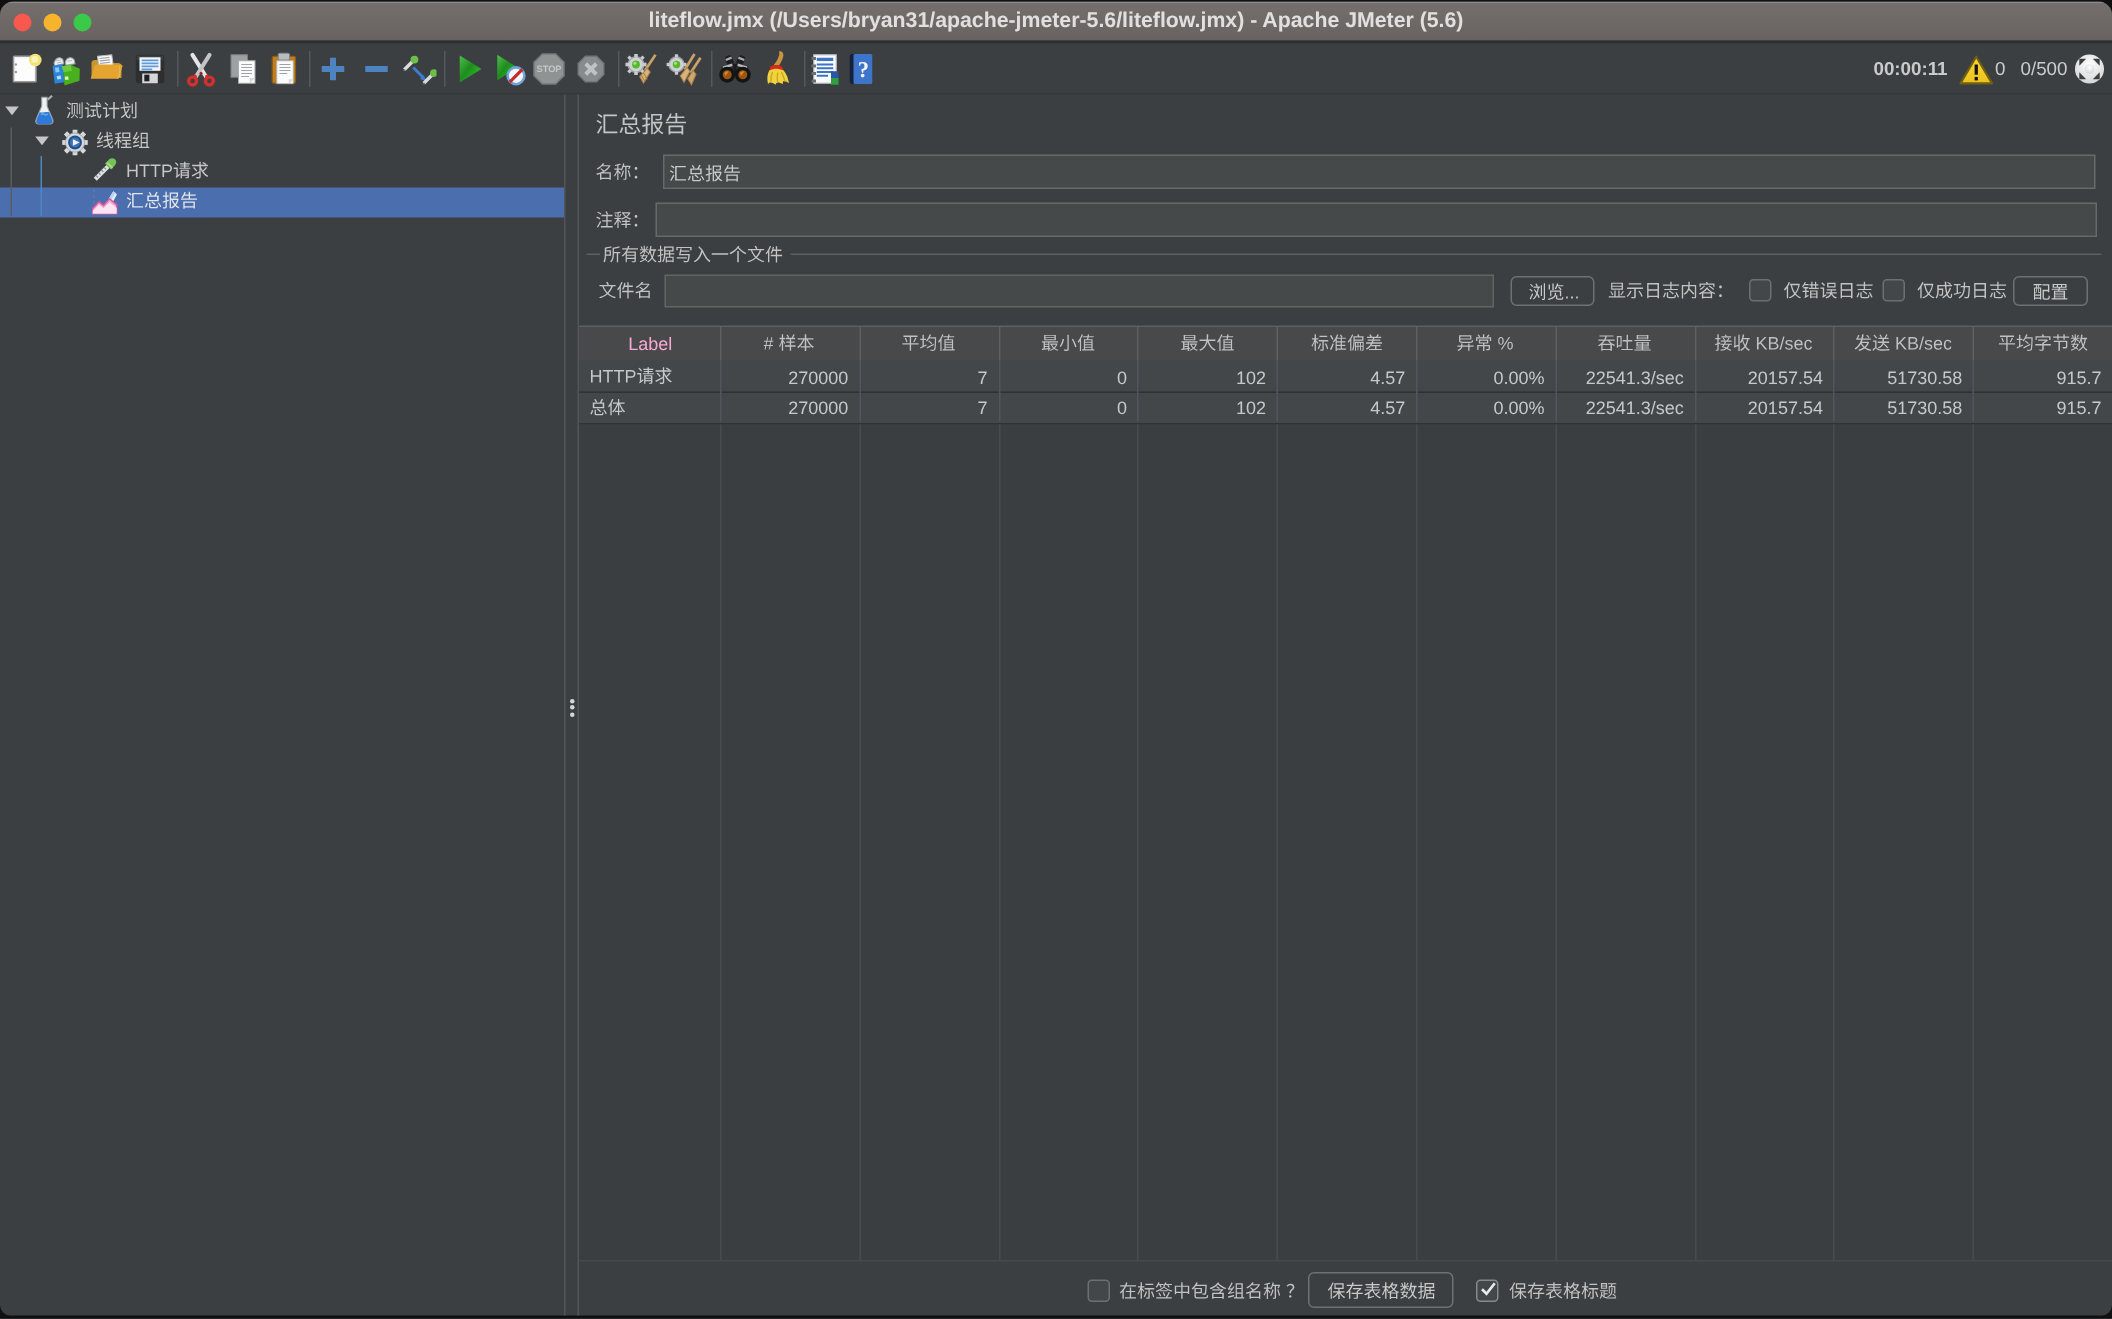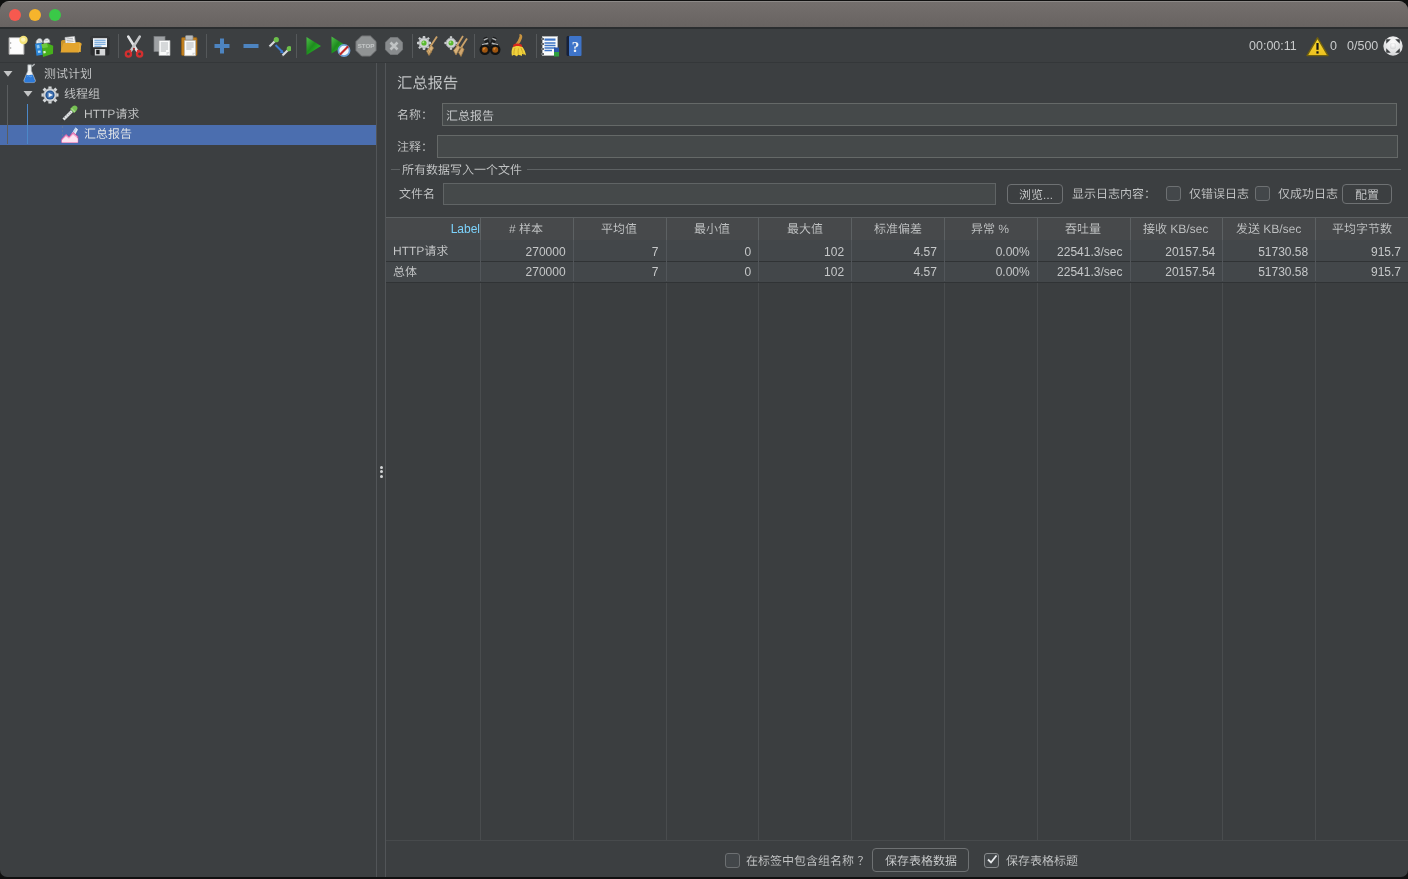--- a/index.html
+++ b/index.html
@@ -3,20 +3,21 @@
 *{margin:0;padding:0;box-sizing:border-box}
 body{width:1408px;height:879px;background:#101010;font-family:"Liberation Sans",sans-serif;overflow:hidden}
 #win{position:absolute;left:0;top:1px;width:1408px;height:876px;border-radius:9px 9px 7px 7px;overflow:hidden;background:#3c3f41}
 .abs{position:absolute}
 </style></head><body>
 <div id="win">
 <div class="abs" style="left:0;top:0;width:1408px;height:26px;background:linear-gradient(#746f6d,#686361);border-top:1px solid #8d8a88"></div>
 <div class="abs" style="left:9px;top:8px;width:12px;height:12px;border-radius:6px;background:#f7594f"></div>
 <div class="abs" style="left:29px;top:8px;width:12px;height:12px;border-radius:6px;background:#f6b42c"></div>
 <div class="abs" style="left:49px;top:8px;width:12px;height:12px;border-radius:6px;background:#3ac948"></div>
+<div class="abs" style="left:0;top:0;width:1408px;height:26px;line-height:27px;text-align:center;color:#e2e0df;font-size:14.2px;font-weight:bold;letter-spacing:0">liteflow.jmx (/Users/bryan31/apache-jmeter-5.6/liteflow.jmx) - Apache JMeter (5.6)</div>
 <div class="abs" style="left:0;top:26px;width:1408px;height:2px;background:#2b2e30"></div>
 <div class="abs" style="left:0;top:28px;width:1408px;height:34px;background:#3c3f41;border-bottom:1px solid #343739"></div>
 <div class="abs" style="left:118px;top:33px;width:1px;height:24px;background:#55585a"></div>
 <div class="abs" style="left:206px;top:33px;width:1px;height:24px;background:#55585a"></div>
 <div class="abs" style="left:296px;top:33px;width:1px;height:24px;background:#55585a"></div>
 <div class="abs" style="left:412px;top:33px;width:1px;height:24px;background:#55585a"></div>
 <div class="abs" style="left:474px;top:33px;width:1px;height:24px;background:#55585a"></div>
 <div class="abs" style="left:536px;top:33px;width:1px;height:24px;background:#55585a"></div>
 <svg class="abs" style="left:6px;top:33px" width="24" height="24" viewBox="0 0 24 24">
       <rect x="3" y="3.5" width="15" height="17" rx="0.5" fill="#f4f4f4" stroke="#9b9b9b" stroke-width="1"></rect>
@@ -184,21 +185,21 @@
 <rect x="3" y="14" width="3" height="2" fill="#6a6e71"></rect>
       <rect x="3" y="19" width="3" height="2" fill="#6a6e71"></rect>
 <rect x="16" y="13.5" width="5" height="4.5" fill="#2a56a8"></rect>
       <rect x="16" y="18" width="5" height="4.5" fill="#2f9e3f"></rect>
     </svg>
 <svg class="abs" style="left:562px;top:33px" width="24" height="24" viewBox="0 0 24 24">
       <path d="M4.5 3.5 C4.5 2.7 5.2 2 6 2 L8.5 2 L8.5 22 L6 22 C5.2 22 4.5 21.3 4.5 20.5 Z" fill="#16213a"></path>
 <rect x="7" y="2" width="12.5" height="20" rx="1" fill="#3e74c9"></rect>
 <text x="13.5" y="17.5" font-family="Liberation Serif,serif" font-size="15" font-weight="bold" fill="#f2f4f6" text-anchor="middle">?</text>
     </svg>
-<div class="abs" style="left:1249px;top:38px;width:160px;height:15px;font-size:12.5px;color:#c9cbcc;">00:00:11</div>
+<div class="abs" style="left:1249px;top:38px;width:160px;height:15px;font-size:12.5px;color:#c9cbcc;font-weight:bold;">00:00:11</div>
 <svg class="abs" style="left:1306px;top:35px" width="23" height="21" viewBox="0 0 23 21">
 <defs>
         <linearGradient id="wt" x1="0" y1="0" x2="0" y2="1">
           <stop offset="0" stop-color="#f8d832"></stop>
           <stop offset="1" stop-color="#ecc11f"></stop>
         </linearGradient>
       </defs>
 <path d="M11.5 1.8 L22 19.6 L1 19.6 Z" fill="url(#wt)" stroke="#70600f" stroke-width="1.4" stroke-linejoin="round"></path>
 <rect x="10.4" y="7" width="2.2" height="6.8" fill="#141414"></rect>
       <rect x="10.4" y="15.3" width="2.2" height="2.3" fill="#141414"></rect>
@@ -330,21 +331,21 @@
 <div class="abs" style="left:479.8px;top:217px;width:1px;height:22px;background:#5d6163"></div>
 <div class="abs" style="left:572.6px;top:217px;width:1px;height:22px;background:#5d6163"></div>
 <div class="abs" style="left:665.5px;top:217px;width:1px;height:22px;background:#5d6163"></div>
 <div class="abs" style="left:758.3px;top:217px;width:1px;height:22px;background:#5d6163"></div>
 <div class="abs" style="left:851.1px;top:217px;width:1px;height:22px;background:#5d6163"></div>
 <div class="abs" style="left:943.9px;top:217px;width:1px;height:22px;background:#5d6163"></div>
 <div class="abs" style="left:1036.7px;top:217px;width:1px;height:22px;background:#5d6163"></div>
 <div class="abs" style="left:1129.5px;top:217px;width:1px;height:22px;background:#5d6163"></div>
 <div class="abs" style="left:1222.4px;top:217px;width:1px;height:22px;background:#5d6163"></div>
 <div class="abs" style="left:1315.2px;top:217px;width:1px;height:22px;background:#5d6163"></div>
-<div class="abs" style="left:387px;top:221px;width:93px;text-align:right;font-size:12px;color:#7dd3fc">Label</div>
+<div class="abs" style="left:387px;top:221px;width:93px;text-align:center;font-size:12px;color:#f9a8d4">Label</div>
 <svg style="position:absolute;left:509.2px;top:220.3px" width="34" height="17" viewBox="0 -12 34 17">
       <path fill="#bfc1c2" d="M5.2 -5.2 4.8 -3.0H6.3V-2.4H4.7L4.1 0.0H3.5L4.0 -2.4H1.9L1.4 0.0H0.7L1.2 -2.4H0.1V-3.0H1.4L1.8 -5.2H0.4V-5.8H2.0L2.5 -8.2H3.1L2.6 -5.8H4.7L5.2 -8.2H5.9L5.4 -5.8H6.6V-5.2ZM2.5 -5.2 2.0 -3.0H4.1L4.6 -5.2Z M15.3 -9.7C15.7 -9.1 16.1 -8.3 16.3 -7.8L17.1 -8.1C17.0 -8.7 16.5 -9.4 16.1 -10.0ZM19.9 -10.1C19.6 -9.4 19.2 -8.4 18.7 -7.8H14.8V-6.9H17.5V-5.3H15.2V-4.5H17.5V-2.8H14.3V-1.9H17.5V0.9H18.4V-1.9H21.4V-2.8H18.4V-4.5H20.7V-5.3H18.4V-6.9H21.1V-7.8H19.7C20.1 -8.4 20.4 -9.1 20.8 -9.8ZM12.2 -10.1V-7.8H10.7V-6.9H12.2C11.9 -5.3 11.1 -3.4 10.4 -2.4C10.5 -2.1 10.8 -1.8 10.9 -1.5C11.4 -2.2 11.8 -3.4 12.2 -4.6V0.9H13.1V-5.3C13.4 -4.7 13.8 -4.0 13.9 -3.6L14.5 -4.3C14.3 -4.6 13.4 -6.0 13.1 -6.4V-6.9H14.3V-7.8H13.1V-10.1Z M27.5 -10.1V-7.5H22.8V-6.6H26.4C25.5 -4.6 24.0 -2.7 22.5 -1.7C22.7 -1.5 23.0 -1.2 23.1 -0.9C24.9 -2.1 26.4 -4.3 27.3 -6.6H27.5V-2.2H24.7V-1.3H27.5V1.0H28.5V-1.3H31.3V-2.2H28.5V-6.6H28.6C29.6 -4.3 31.1 -2.1 32.9 -1.0C33.0 -1.2 33.4 -1.6 33.6 -1.8C31.9 -2.7 30.4 -4.6 29.5 -6.6H33.3V-7.5H28.5V-10.1Z"></path>
     </svg>
 <svg style="position:absolute;left:601.0px;top:220.3px" width="36" height="17" viewBox="0 -12 36 17">
       <path fill="#bfc1c2" d="M2.1 -7.6C2.6 -6.7 3.0 -5.5 3.2 -4.8L4.0 -5.1C3.9 -5.8 3.4 -6.9 2.9 -7.8ZM9.1 -7.9C8.8 -7.0 8.2 -5.8 7.8 -5.0L8.5 -4.8C9.0 -5.5 9.6 -6.6 10.0 -7.6ZM0.6 -4.2V-3.3H5.5V0.9H6.4V-3.3H11.4V-4.2H6.4V-8.4H10.7V-9.3H1.3V-8.4H5.5V-4.2Z M17.8 -5.5C18.6 -4.9 19.5 -4.1 20.0 -3.6L20.6 -4.2C20.1 -4.6 19.1 -5.4 18.4 -6.0ZM16.8 -1.4 17.2 -0.6C18.5 -1.3 20.1 -2.2 21.6 -3.0L21.4 -3.8C19.8 -2.9 18.0 -2.0 16.8 -1.4ZM18.8 -10.1C18.3 -8.5 17.3 -7.0 16.3 -6.0C16.5 -5.8 16.8 -5.5 16.9 -5.3C17.4 -5.8 18.0 -6.5 18.4 -7.3H22.3C22.2 -2.4 22.0 -0.5 21.6 -0.0C21.5 0.1 21.3 0.1 21.1 0.1C20.8 0.1 20.0 0.1 19.1 0.1C19.3 0.3 19.4 0.7 19.4 0.9C20.2 1.0 20.9 1.0 21.4 0.9C21.8 0.9 22.1 0.8 22.4 0.4C22.8 -0.1 23.0 -2.1 23.1 -7.7C23.1 -7.8 23.1 -8.2 23.1 -8.2H18.9C19.2 -8.7 19.5 -9.3 19.7 -9.8ZM12.4 -1.5 12.8 -0.6C13.9 -1.1 15.4 -1.9 16.8 -2.6L16.6 -3.4L14.9 -2.6V-6.3H16.3V-7.2H14.9V-9.9H14.0V-7.2H12.5V-6.3H14.0V-2.2C13.4 -1.9 12.9 -1.7 12.4 -1.5Z M31.2 -10.1C31.2 -9.7 31.1 -9.3 31.0 -8.9H27.9V-8.1H30.9C30.8 -7.6 30.7 -7.3 30.7 -6.9H28.6V-0.2H27.4V0.6H35.5V-0.2H34.4V-6.9H31.5C31.6 -7.3 31.7 -7.6 31.8 -8.1H35.1V-8.9H31.9L32.1 -10.0ZM29.4 -0.2V-1.2H33.6V-0.2ZM29.4 -4.5H33.6V-3.5H29.4ZM29.4 -5.2V-6.2H33.6V-5.2ZM29.4 -2.9H33.6V-1.8H29.4ZM27.2 -10.1C26.5 -8.2 25.5 -6.5 24.4 -5.3C24.5 -5.1 24.8 -4.6 24.9 -4.4C25.2 -4.8 25.6 -5.2 25.9 -5.7V1.0H26.7V-7.1C27.2 -7.9 27.6 -8.9 28.0 -9.8Z"></path>
     </svg>
 <svg style="position:absolute;left:693.9px;top:220.3px" width="36" height="17" viewBox="0 -12 36 17">
       <path fill="#bfc1c2" d="M3.0 -7.6H9.0V-6.8H3.0ZM3.0 -9.1H9.0V-8.2H3.0ZM2.1 -9.7V-6.1H9.9V-9.7ZM4.8 -4.7V-3.9H2.6V-4.7ZM0.6 -0.5 0.6 0.3 4.8 -0.2V1.0H5.6V-0.3L6.3 -0.4V-1.1L5.6 -1.1V-4.7H11.4V-5.5H0.6V-4.7H1.7V-0.6ZM6.1 -4.0V-3.2H6.8L6.6 -3.1C6.9 -2.3 7.4 -1.5 8.1 -0.8C7.4 -0.3 6.6 0.0 5.9 0.3C6.0 0.4 6.3 0.7 6.3 0.9C7.2 0.6 7.9 0.2 8.6 -0.3C9.3 0.2 10.1 0.7 11.0 0.9C11.1 0.7 11.4 0.4 11.6 0.2C10.7 0.0 9.9 -0.4 9.3 -0.9C10.0 -1.6 10.7 -2.6 11.0 -3.8L10.5 -4.0L10.4 -4.0ZM7.4 -3.2H10.0C9.7 -2.5 9.2 -1.9 8.7 -1.4C8.1 -1.9 7.7 -2.5 7.4 -3.2ZM4.8 -3.2V-2.4H2.6V-3.2ZM4.8 -1.7V-1.0L2.6 -0.7V-1.7Z M17.6 -9.9V-0.3C17.6 -0.0 17.5 0.0 17.2 0.0C17.0 0.0 16.1 0.1 15.2 0.0C15.4 0.3 15.6 0.7 15.6 1.0C16.7 1.0 17.5 0.9 17.9 0.8C18.4 0.6 18.5 0.4 18.5 -0.3V-9.9ZM20.5 -6.9C21.5 -5.1 22.5 -2.9 22.7 -1.5L23.7 -1.8C23.4 -3.3 22.4 -5.5 21.3 -7.2ZM14.4 -7.1C14.1 -5.5 13.5 -3.4 12.4 -2.1C12.6 -2.0 13.0 -1.8 13.2 -1.7C14.3 -3.0 15.0 -5.2 15.4 -6.9Z M31.2 -10.1C31.2 -9.7 31.1 -9.3 31.0 -8.9H27.9V-8.1H30.9C30.8 -7.6 30.7 -7.3 30.7 -6.9H28.6V-0.2H27.4V0.6H35.5V-0.2H34.4V-6.9H31.5C31.6 -7.3 31.7 -7.6 31.8 -8.1H35.1V-8.9H31.9L32.1 -10.0ZM29.4 -0.2V-1.2H33.6V-0.2ZM29.4 -4.5H33.6V-3.5H29.4ZM29.4 -5.2V-6.2H33.6V-5.2ZM29.4 -2.9H33.6V-1.8H29.4ZM27.2 -10.1C26.5 -8.2 25.5 -6.5 24.4 -5.3C24.5 -5.1 24.8 -4.6 24.9 -4.4C25.2 -4.8 25.6 -5.2 25.9 -5.7V1.0H26.7V-7.1C27.2 -7.9 27.6 -8.9 28.0 -9.8Z"></path>
     </svg>
 <svg style="position:absolute;left:786.7px;top:220.3px" width="36" height="17" viewBox="0 -12 36 17">

